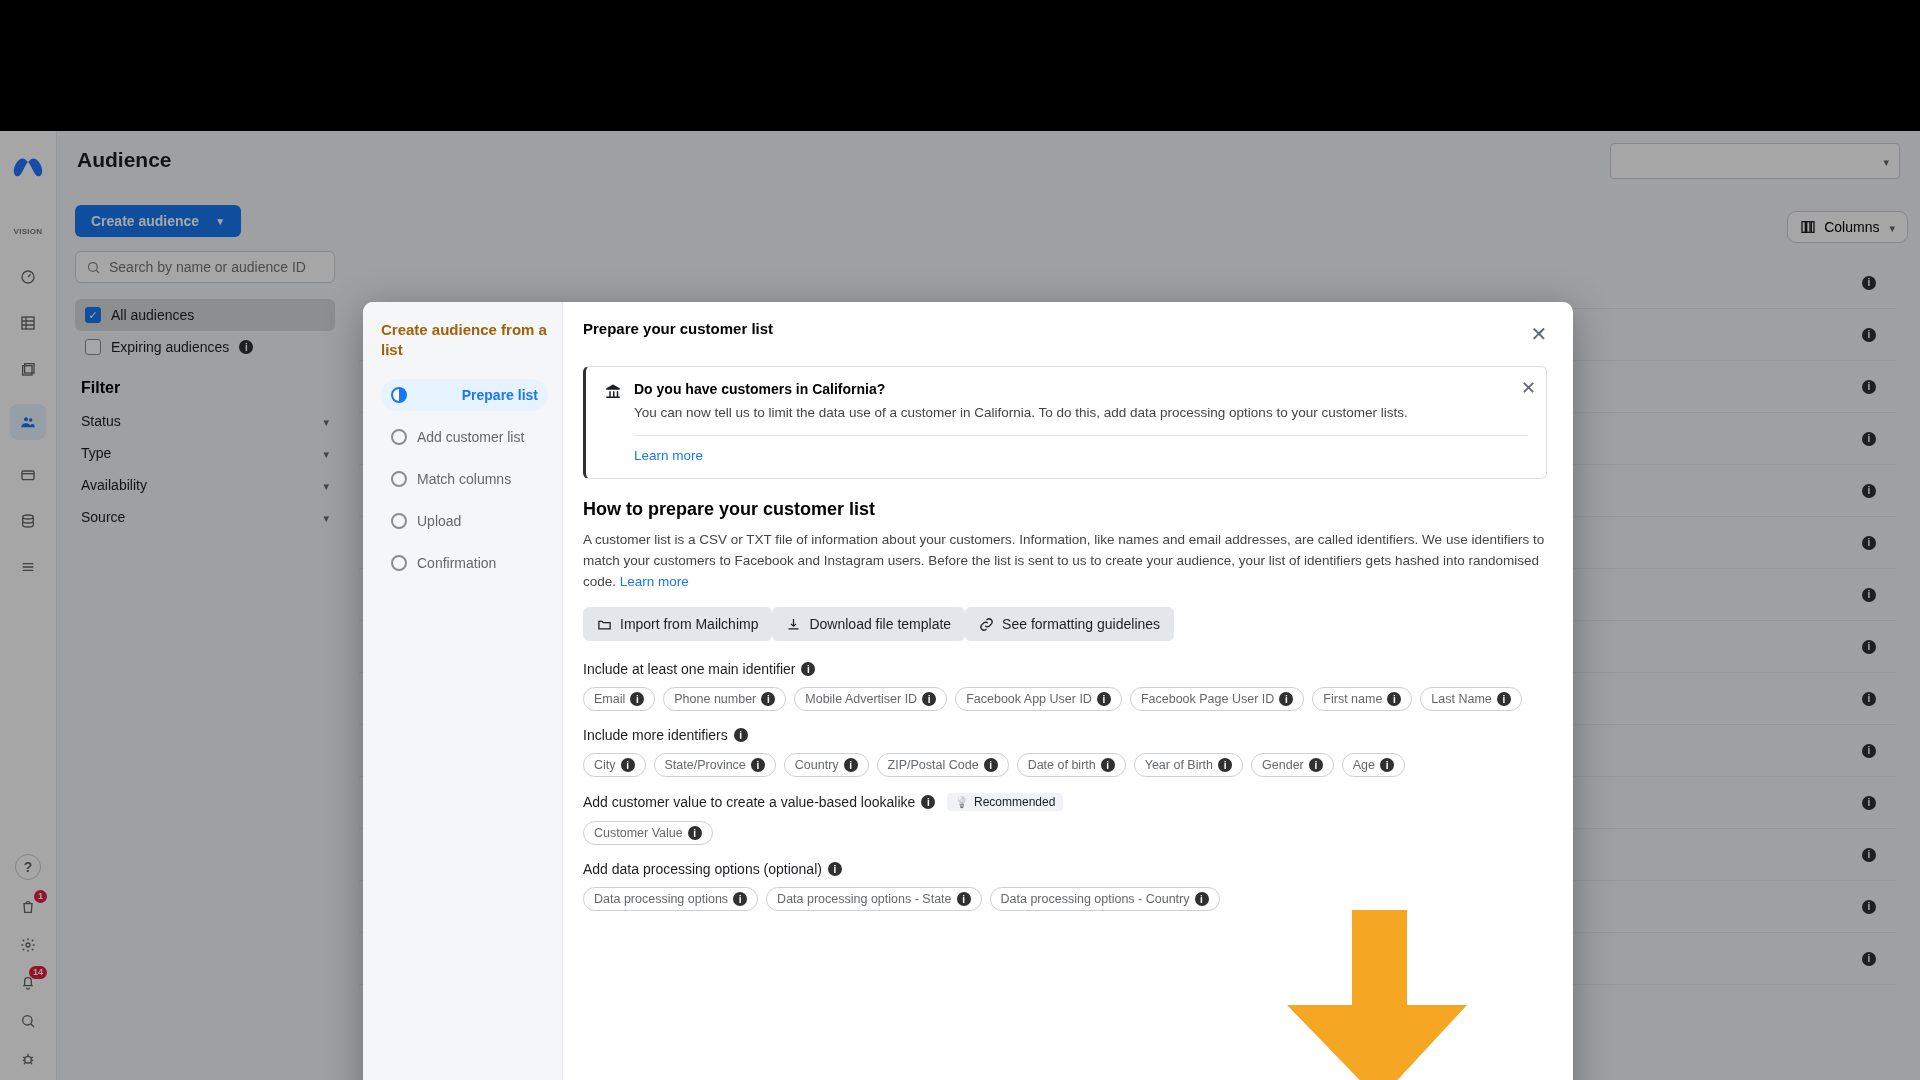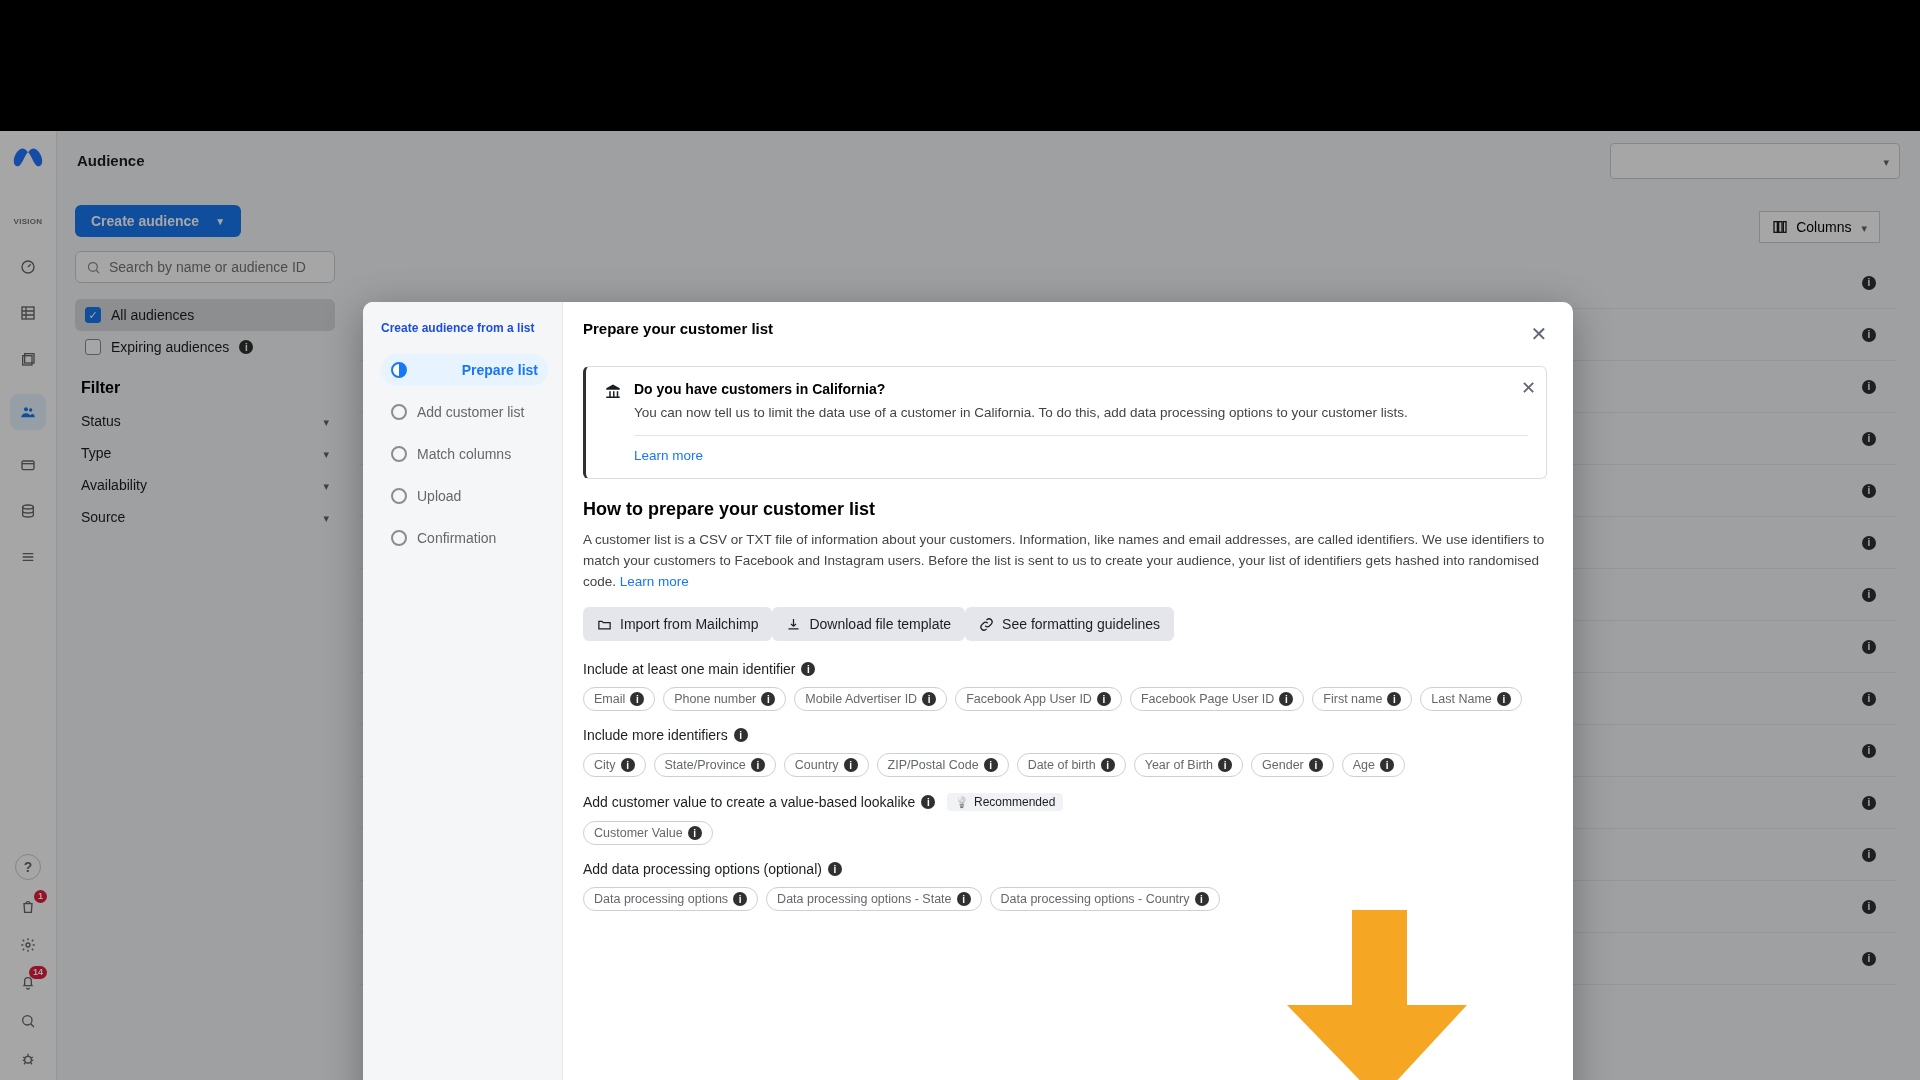--- a/index.html
+++ b/index.html
@@ -2,62 +2,62 @@
 <html><head>
 <meta charset="utf-8">
 <style>
 * { margin: 0; padding: 0; box-sizing: border-box; }
 body { font-family: -apple-system, BlinkMacSystemFont, "Segoe UI", Helvetica, Arial, sans-serif; background: #f0f2f5; overflow: hidden; width: 1920px; height: 1080px; position: relative; }
 
 .black-bar { position: absolute; top: 0; left: 0; width: 1920px; height: 131px; background: #000; }
 
 .app { position: absolute; top: 131px; left: 0; width: 1920px; height: 949px; background: #f5f6f7; }
 
-.left-rail { position: absolute; top: 0; left: 0; width: 57px; height: 100%; background: #fff; border-right: 1px solid #e4e6eb; display: flex; flex-direction: column; align-items: center; padding-top: 14px; }
+.left-rail { position: absolute; top: 0; left: 0; width: 57px; height: 100%; background: #fff; border-right: 1px solid #e4e6eb; display: flex; flex-direction: column; align-items: center; padding-top: 24px; }
 .logo-meta { width: 32px; height: 32px; }
 .logo-meta svg { width: 32px; height: 32px; }
 .logo-vision { margin-top: 40px; font-size: 8px; font-weight: 700; color: #777; letter-spacing: 0.3px; }
 .rail-icons-top { margin-top: 30px; display: flex; flex-direction: column; gap: 24px; align-items: center; }
 .rail-icon { width: 22px; height: 22px; display:flex; align-items:center; justify-content:center; color: #65676b; cursor: pointer; }
 .rail-icon.active { color:#1877f2; background:#e7f3ff; width:36px; height:36px; border-radius:8px; }
 .rail-bottom { position: absolute; bottom: 10px; left:0; width:100%; display:flex; flex-direction:column; align-items:center; gap: 16px; }
 .rail-badge { position: relative; }
 .rail-badge .badge { position:absolute; top:-6px; right:-8px; background:#e41e3f; color:#fff; font-size:9px; font-weight:700; padding:1px 4px; border-radius:8px; line-height:1.2; }
 .help-circle { width:26px; height:26px; border-radius:50%; border:1px solid #ccc; display:flex; align-items:center; justify-content:center; font-size:14px; color:#65676b; font-weight:700;}
 
 .page-header { position:absolute; top:0; left:57px; right:0; height:58px; display:flex; align-items:center; padding:0 20px; }
-.page-header h1 { font-size:15px; font-weight:700; color:#1c1e21; }
+.page-header h1 { font-size:21px; font-weight:700; color:#1c1e21; }
 .header-right { position:absolute; right:20px; top:12px; display:flex; gap:12px; align-items:center;}
 .account-select { width:290px; height:36px; background:#fff; border:1px solid #ccd0d5; border-radius:4px; display:flex; align-items:center; padding:0 10px; justify-content:space-between; }
 
 .sidebar-left { position:absolute; top:74px; left:75px; width:260px; }
 .btn-create { background:#1877f2; color:#fff; border:none; padding:8px 16px; border-radius:6px; font-size:14px; font-weight:600; display:inline-flex; align-items:center; gap:16px; cursor:pointer; }
 .search-box { margin-top:14px; display:flex; align-items:center; background:#fff; border:1px solid #ccd0d5; border-radius:6px; padding:7px 10px; gap:8px; }
 .search-box input { border:none; outline:none; font-size:14px; flex:1; background:transparent; color:#65676b; }
 
 .filter-list { margin-top:16px; }
 .check-row { display:flex; align-items:center; gap:10px; padding:8px 10px; border-radius:6px; font-size:14px; color:#1c1e21; cursor:pointer;text-align:right;}
 .check-row.selected { background:#d8dade; }
 .checkbox { width:16px; height:16px; border:1.5px solid #8a8d91; border-radius:3px; display:inline-flex; align-items:center; justify-content:center; background:#fff;}
 .checkbox.checked { background:#1877f2; border-color:#1877f2; }
 .checkbox.checked::after { content:"✓"; color:#fff; font-size:11px; line-height:1; }
 
 .filter-heading { font-size:16px; font-weight:700; margin:16px 0 8px 6px; }
 .filter-acc { display:flex; justify-content:space-between; align-items:center; padding:8px 6px; font-size:14px; color:#1c1e21; cursor:pointer; }
 
-.columns-btn { position:absolute; top:80px; right:40px; background:#fff; border:1px solid #ccd0d5; border-radius:0; padding:7px 12px; font-size:14px; display:flex; align-items:center; gap:8px; cursor:pointer; }
+.columns-btn { position:absolute; top:80px; right:12px; background:#fff; border:1px solid #ccd0d5; border-radius:9px; padding:7px 12px; font-size:14px; display:flex; align-items:center; gap:8px; cursor:pointer; }
 
 .data-table { position:absolute; top:126px; left:359px; right:24px; }
 .data-row { height:52px; border-bottom:1px solid #e4e6eb; display:flex; align-items:center; justify-content:flex-end; padding-right:20px; }
 
 .overlay { position:absolute; inset:0; background:rgba(0,0,0,0.35); }
 .modal { position:absolute; top:171px; left:363px; width:1210px; height:897px; background:#fff; border-radius:10px; box-shadow:0 8px 40px rgba(0,0,0,0.3); display:flex; overflow:hidden; }
 
 .modal-left { width:200px; background:#f5f6f7; padding:18px 14px 18px 18px; border-right:1px solid #e4e6eb; }
-.modal-left-title { font-size:12px; font-weight:700; color:#1d4ed8; margin-bottom:18px; line-height:1.35; }
+.modal-left-title { font-size:15px; font-weight:700; color:#a16207; margin-bottom:18px; line-height:1.35; }
 .step-list { display:flex; flex-direction:column; gap:10px; }
 .step { display:flex; align-items:center; gap:10px; padding:8px 10px; border-radius:18px; font-size:14px; color:#65676b; }
 .step.active { background:#e7f3ff; color:#1877f2; font-weight:600;justify-content:space-between; }
 .step-circle { width:16px; height:16px; border-radius:50%; border:2px solid #8a8d91; flex-shrink:0; }
 .step.active .step-circle { border-color:#1877f2; background: conic-gradient(#1877f2 0 50%, #fff 50% 100%); }
 
 .modal-main { flex:1; display:flex; flex-direction:column; position:relative; }
 .modal-header { padding:18px 20px; display:flex; justify-content:space-between; align-items:flex-start; }
 .modal-header h2 { font-size:15px; font-weight:700; }
 .close-x { width:28px; height:28px; display:flex; align-items:center; justify-content:center; color:#606770; cursor:pointer; font-size:20px; border-radius:50%; }

